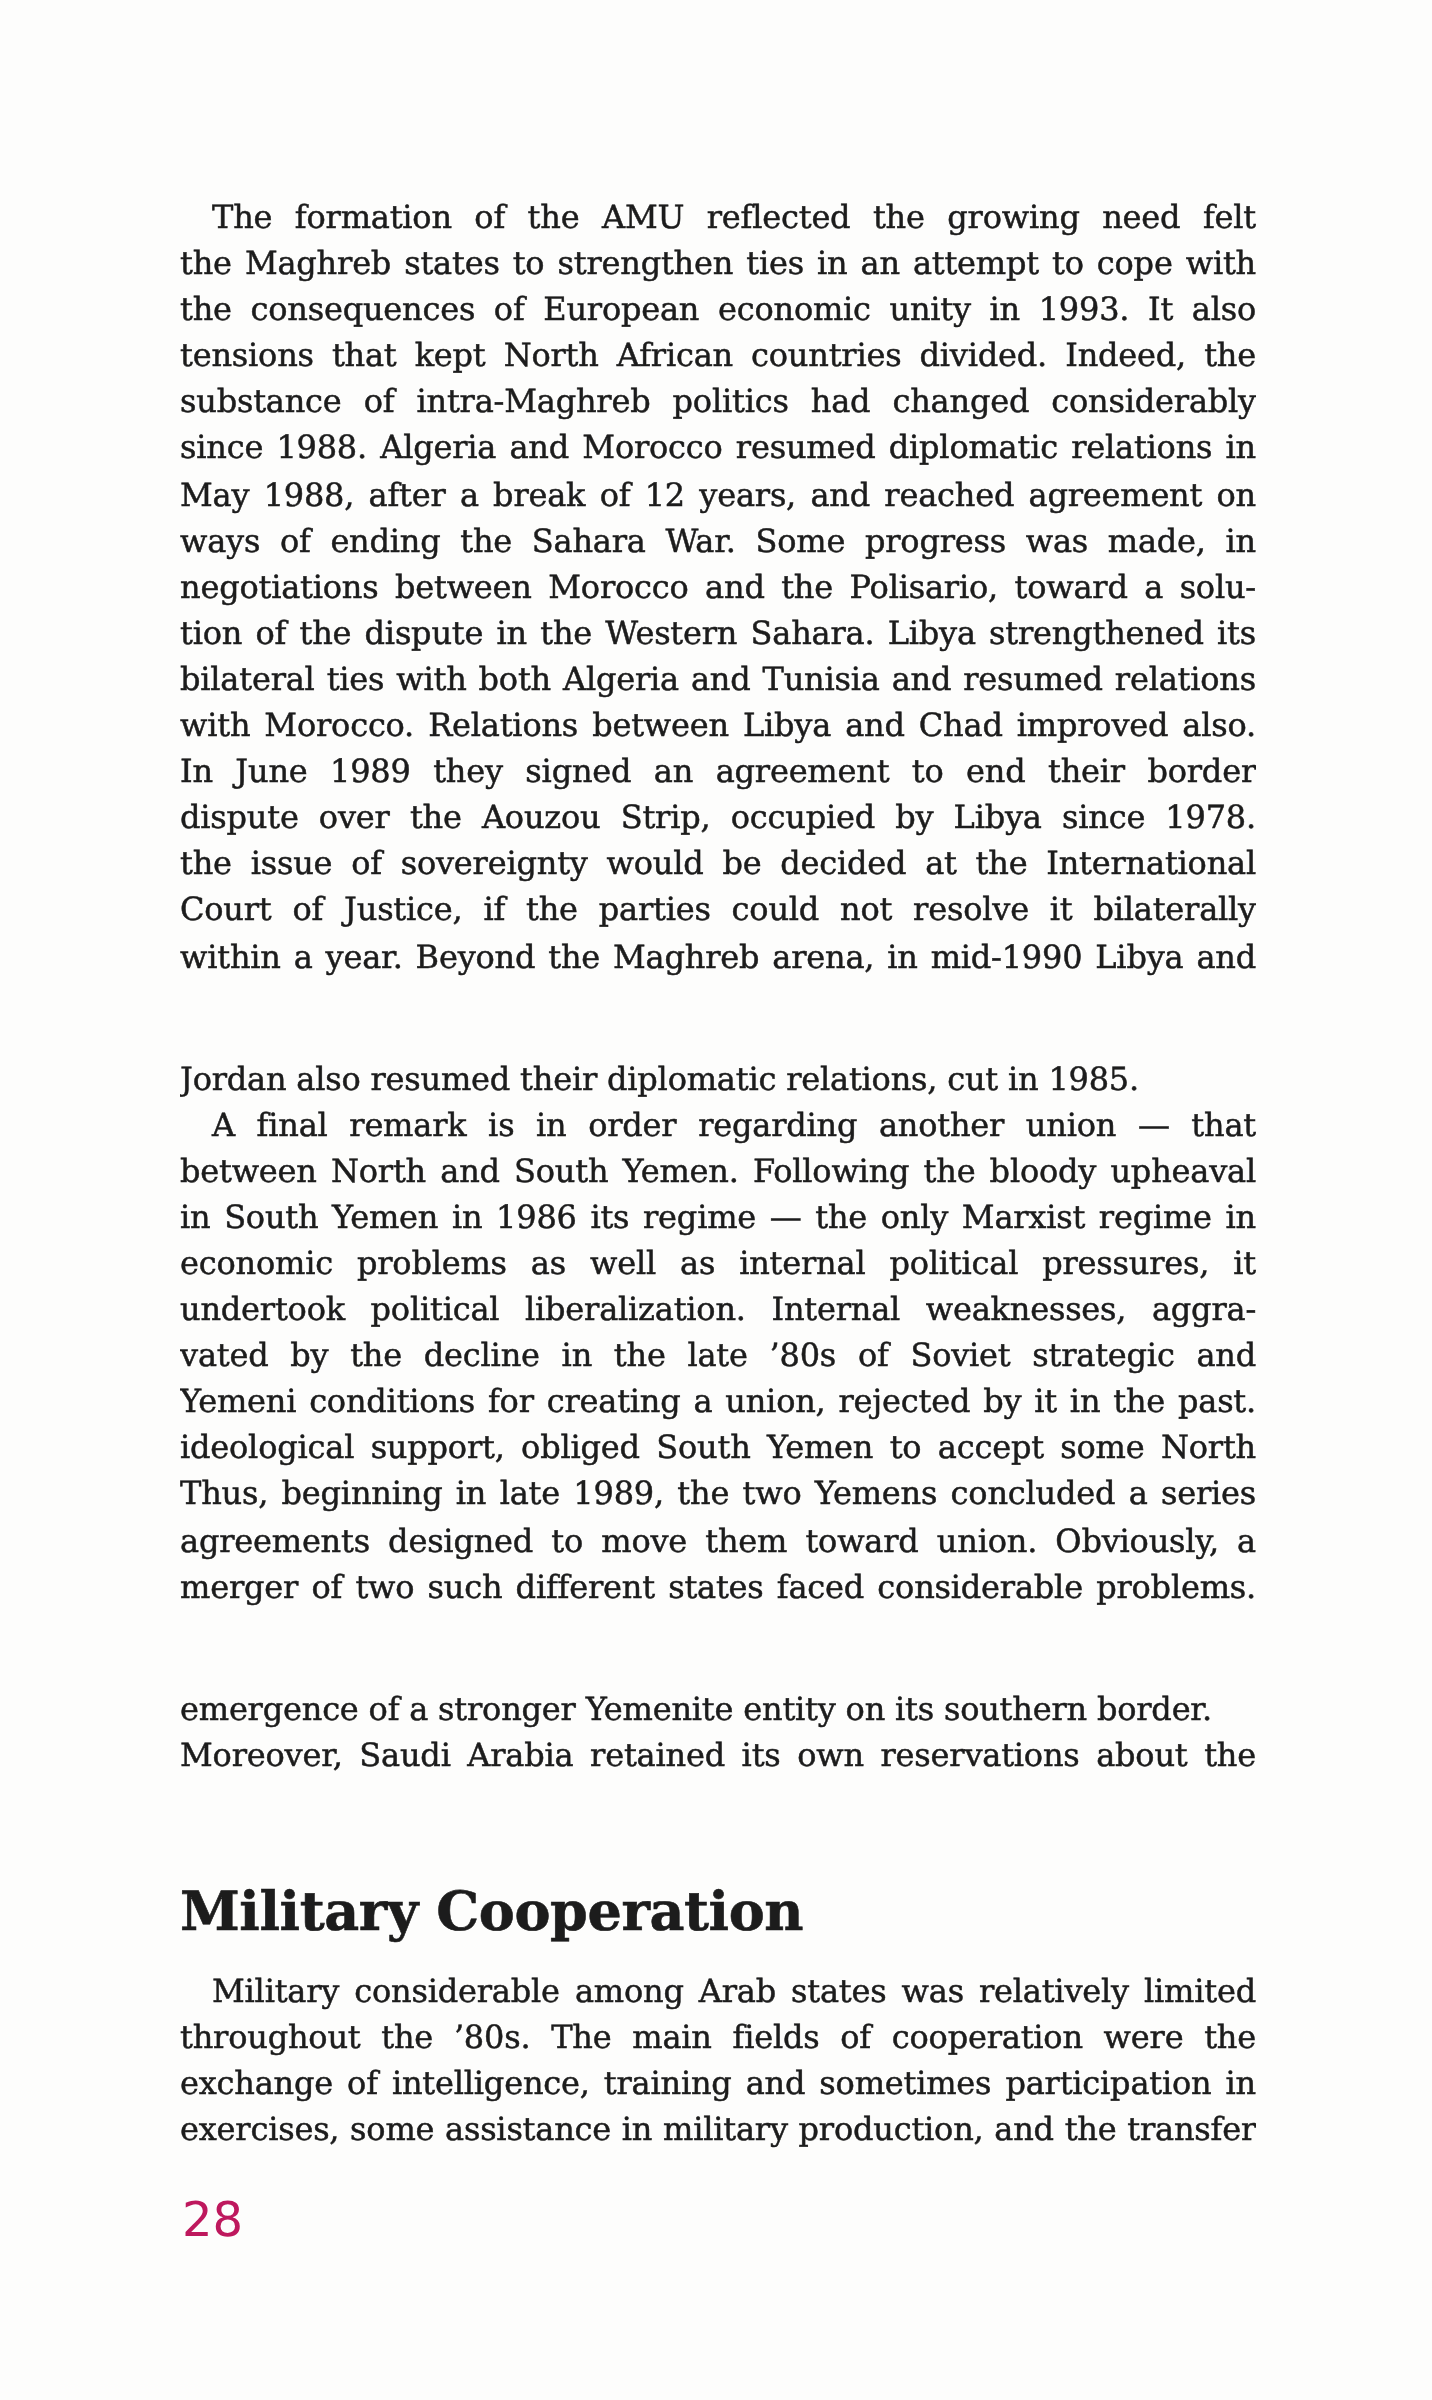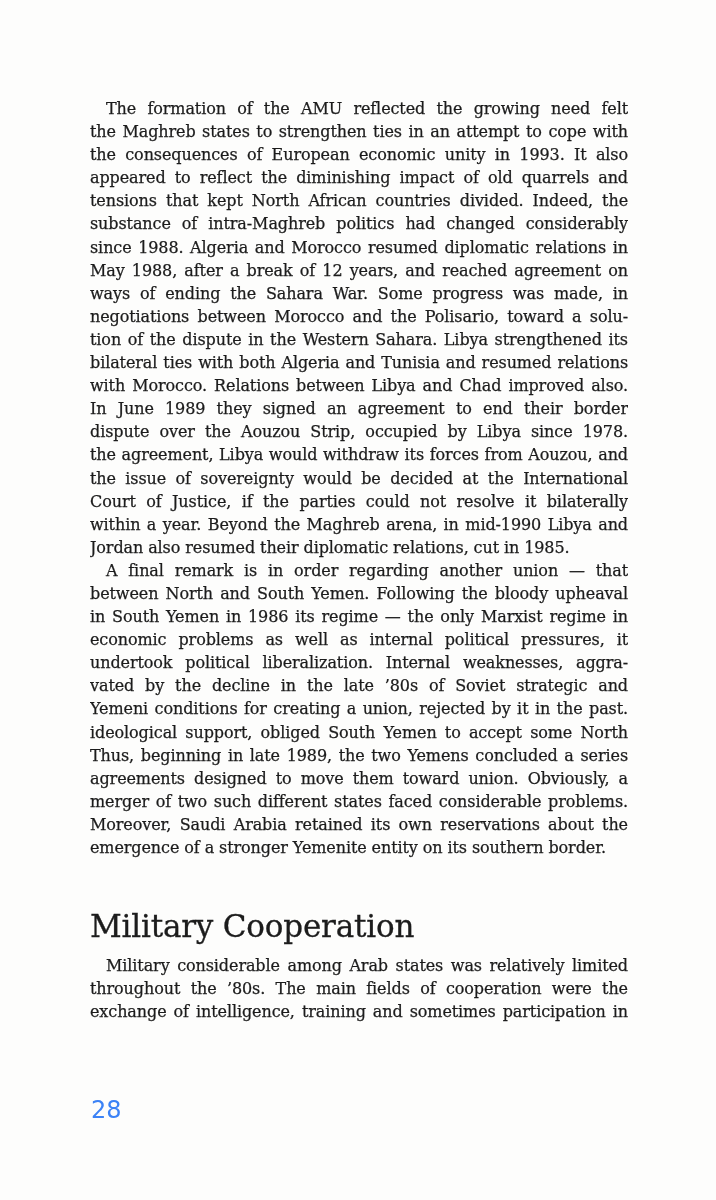--- a/index.html
+++ b/index.html
@@ -28,83 +28,82 @@
     line-height: 23.1px;
     height: 23.1px;
     overflow: hidden;
     text-align: justify;
     text-align-last: justify;
     letter-spacing: -0.1px;
     -webkit-text-stroke: 0.25px #1c1c1c;
     white-space: normal;
   }
   .line.first { text-indent: 16px; }
-  .line.last  { text-align-last: left; }
+  .line.last  { text-align-last: left; margin-top: 38px; }
   .heading {
     margin: 51px 0 0 0;
-    font-size: 31px;
+    font-size: 27px;
     line-height: 33px;
-    font-weight: normal;
+    font-weight: bold;
     letter-spacing: -0.2px;
     -webkit-text-stroke: 0.3px #1c1c1c;
   }
   .para.after-heading { margin-top: 11px; }
   .folio {
     position: absolute;
     left: 91px;
     top: 1097px;
     font-family: "DejaVu Sans", sans-serif;
     font-size: 24px;
     line-height: 26px;
-    color: #3b82f6;
+    color: #be185d;
   }
 </style>
 </head>
 <body>
 
 <div class="page">
   <div class="text-block">
     <div class="para">
         <div class="line first">The formation of the AMU reflected the growing need felt among</div>
         <div class="line">the Maghreb states to strengthen ties in an attempt to cope with</div>
         <div class="line">the consequences of European economic unity in 1993. It also</div>
-        <div class="line">appeared to reflect the diminishing impact of old quarrels and</div>
         <div class="line">tensions that kept North African countries divided. Indeed, the</div>
         <div class="line">substance of intra-Maghreb politics had changed considerably</div>
         <div class="line">since 1988. Algeria and Morocco resumed diplomatic relations in</div>
         <div class="line">May 1988, after a break of 12 years, and reached agreement on</div>
         <div class="line">ways of ending the Sahara War. Some progress was made, in</div>
         <div class="line">negotiations between Morocco and the Polisario, toward a solu-</div>
         <div class="line">tion of the dispute in the Western Sahara. Libya strengthened its</div>
         <div class="line">bilateral ties with both Algeria and Tunisia and resumed relations</div>
         <div class="line">with Morocco. Relations between Libya and Chad improved also.</div>
         <div class="line">In June 1989 they signed an agreement to end their border</div>
         <div class="line">dispute over the Aouzou Strip, occupied by Libya since 1978. Under</div>
-        <div class="line">the agreement, Libya would withdraw its forces from Aouzou, and</div>
         <div class="line">the issue of sovereignty would be decided at the International</div>
         <div class="line">Court of Justice, if the parties could not resolve it bilaterally</div>
         <div class="line">within a year. Beyond the Maghreb arena, in mid-1990 Libya and</div>
         <div class="line last">Jordan also resumed their diplomatic relations, cut in 1985.</div>
       </div>
     <div class="para">
         <div class="line first">A final remark is in order regarding another union — that</div>
         <div class="line">between North and South Yemen. Following the bloody upheaval</div>
         <div class="line">in South Yemen in 1986 its regime — the only Marxist regime in</div>
         <div class="line">economic problems as well as internal political pressures, it</div>
         <div class="line">undertook political liberalization. Internal weaknesses, aggra-</div>
         <div class="line">vated by the decline in the late ’80s of Soviet strategic and</div>
         <div class="line">Yemeni conditions for creating a union, rejected by it in the past.</div>
         <div class="line">ideological support, obliged South Yemen to accept some North</div>
         <div class="line">Thus, beginning in late 1989, the two Yemens concluded a series of</div>
         <div class="line">agreements designed to move them toward union. Obviously, a</div>
         <div class="line">merger of two such different states faced considerable problems.</div>
+        <div class="line last">emergence of a stronger Yemenite entity on its southern border.</div>
         <div class="line">Moreover, Saudi Arabia retained its own reservations about the</div>
-        <div class="line last">emergence of a stronger Yemenite entity on its southern border.</div>
       </div>
     <h1 class="heading">Military Cooperation</h1>
     <div class="para after-heading">
         <div class="line first">Military considerable among Arab states was relatively limited</div>
         <div class="line">throughout the ’80s. The main fields of cooperation were the</div>
         <div class="line">exchange of intelligence, training and sometimes participation in</div>
+        <div class="line">exercises, some assistance in military production, and the transfer</div>
       </div>
   </div>
   <div class="folio">28</div>
 </div>
 
 </body></html>

